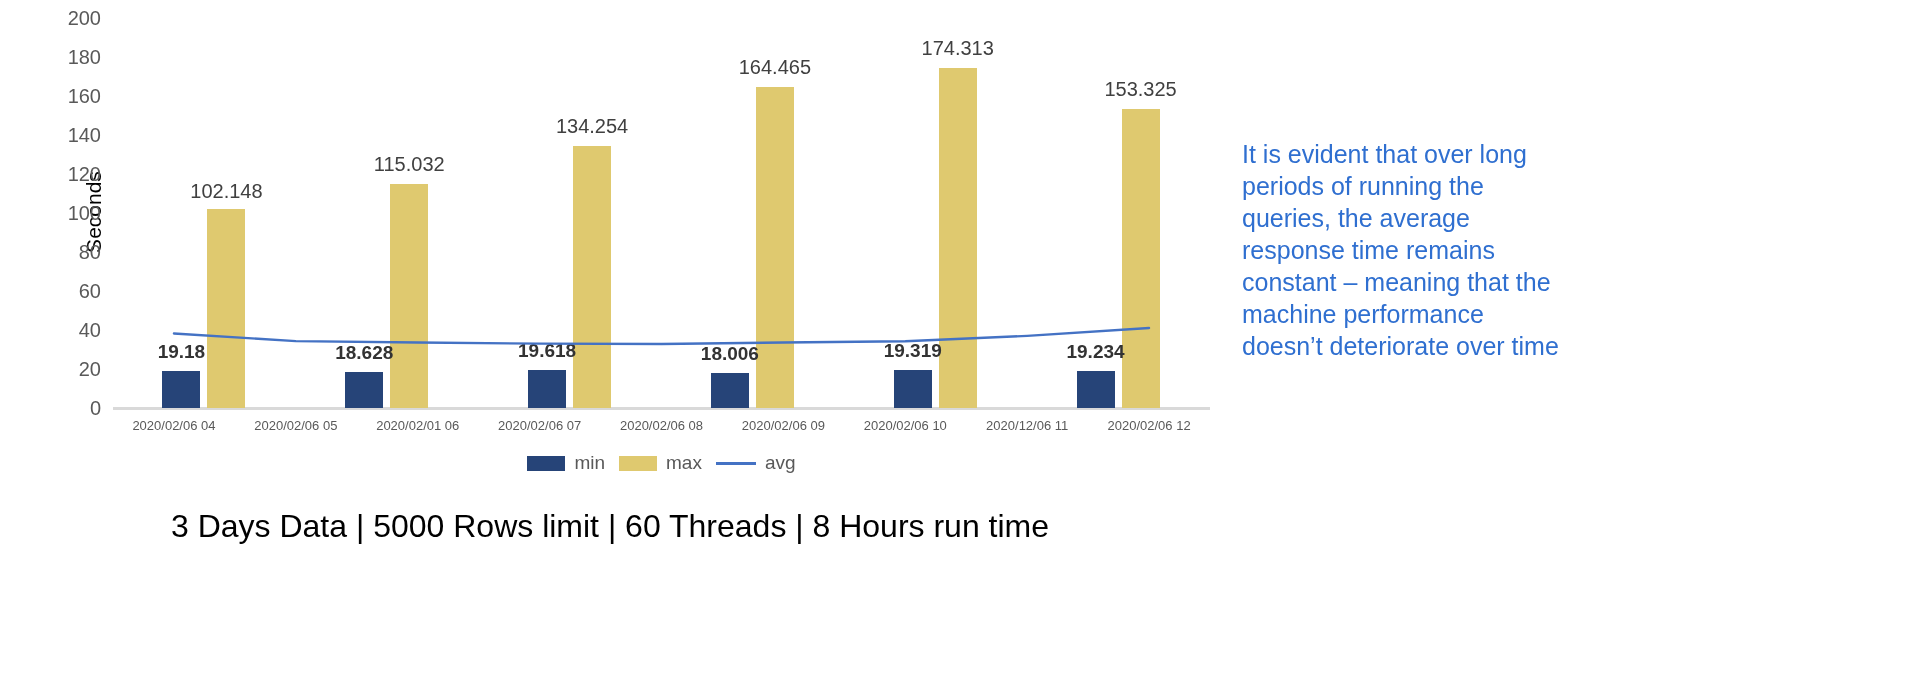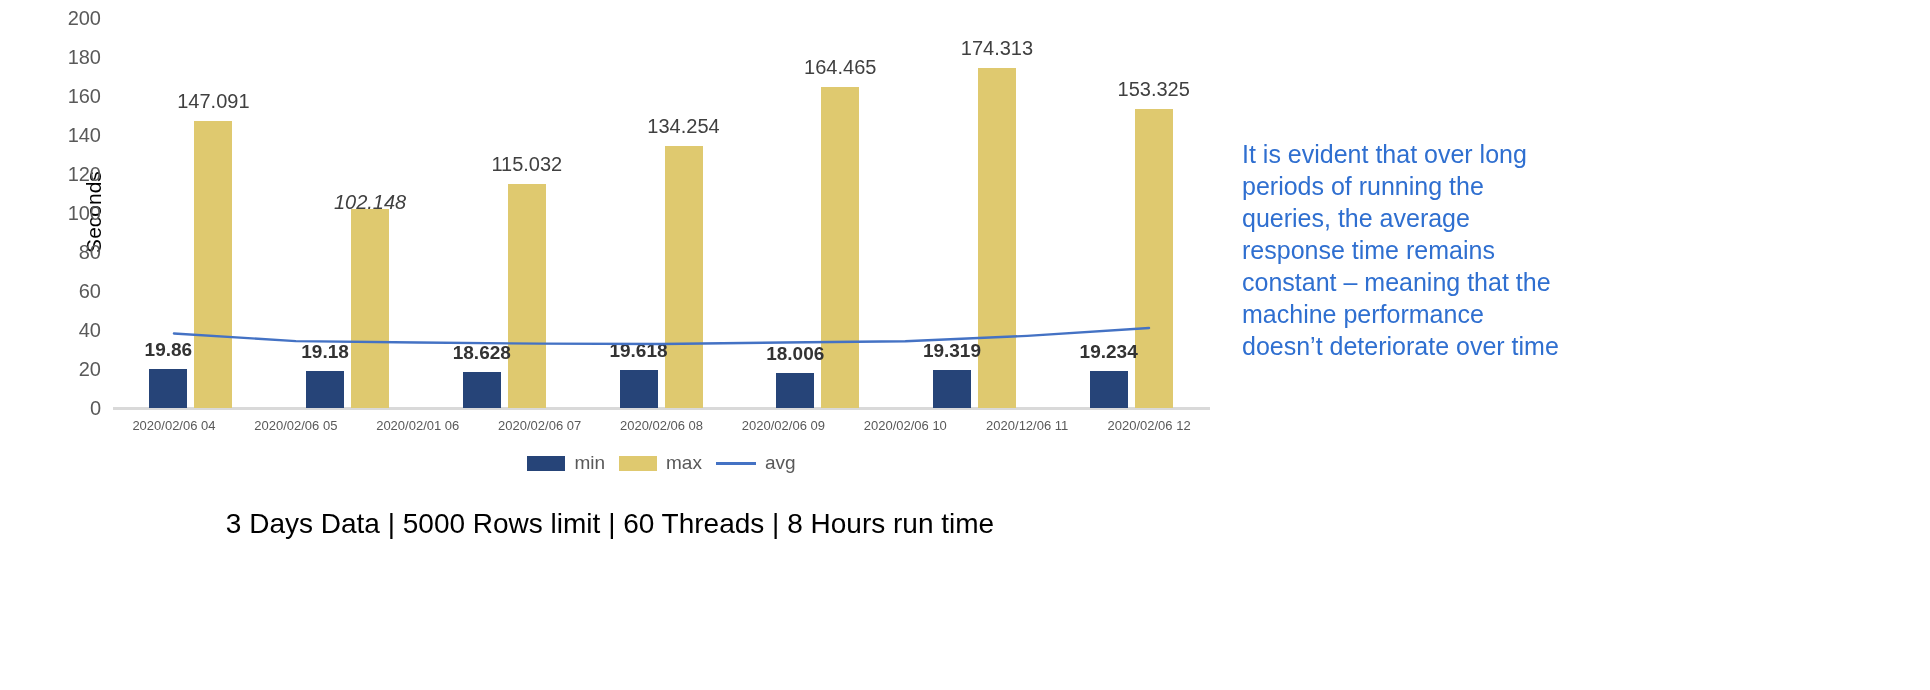--- a/index.html
+++ b/index.html
@@ -189,21 +189,21 @@
     color: #595959;
     font-family: "Liberation Sans", sans-serif;
   }
 
   .footnote {
     position: absolute;
     left: 0;
     top: 508px;
     width: 1220px;
     text-align: center;
-    font-size: 28px;
+    font-size: 32px;
     color: #000000;
     font-family: "Liberation Sans", sans-serif;
   }
 
   
   .annotation {
     position: absolute;
     left: 1242px;
     top: 138px;
     width: 320px;
@@ -233,29 +233,23 @@
             <div class="ytick" style="top: 195px;">100</div>
             <div class="ytick" style="top: 234px;">80</div>
             <div class="ytick" style="top: 273px;">60</div>
             <div class="ytick" style="top: 312px;">40</div>
             <div class="ytick" style="top: 351px;">20</div>
             <div class="ytick" style="top: 390px;">0</div>
           </div>
         <div class="baseline"></div>
         <div class="groups" id="groups">
             <div class="group">
-              <div class="bar bar-min" style="height: 38.727px; background: rgb(38, 68, 120);"></div>
-              <div class="bar bar-max" style="height: 286.827px; background: rgb(223, 201, 111);"></div>
-              <div class="lbl lbl-max" style="bottom: 294.827px;">147.091</div>
-              <div class="lbl lbl-min" style="bottom: 46.727px;">19.86</div>
-            </div>
-            <div class="group">
               <div class="bar bar-min" style="height: 37.401px; background: rgb(38, 68, 120);"></div>
               <div class="bar bar-max" style="height: 199.189px; background: rgb(223, 201, 111);"></div>
-              <div class="lbl lbl-max" style="bottom: 194px; font-style: italic;">102.148</div>
+              <div class="lbl lbl-max" style="bottom: 205px;">102.148</div>
               <div class="lbl lbl-min" style="bottom: 45.401px;">19.18</div>
             </div>
             <div class="group">
               <div class="bar bar-min" style="height: 36.3246px; background: rgb(38, 68, 120);"></div>
               <div class="bar bar-max" style="height: 224.312px; background: rgb(223, 201, 111);"></div>
               <div class="lbl lbl-max" style="bottom: 232.312px;">115.032</div>
               <div class="lbl lbl-min" style="bottom: 44.3246px;">18.628</div>
             </div>
             <div class="group">
               <div class="bar bar-min" style="height: 38.2551px; background: rgb(38, 68, 120);"></div>

